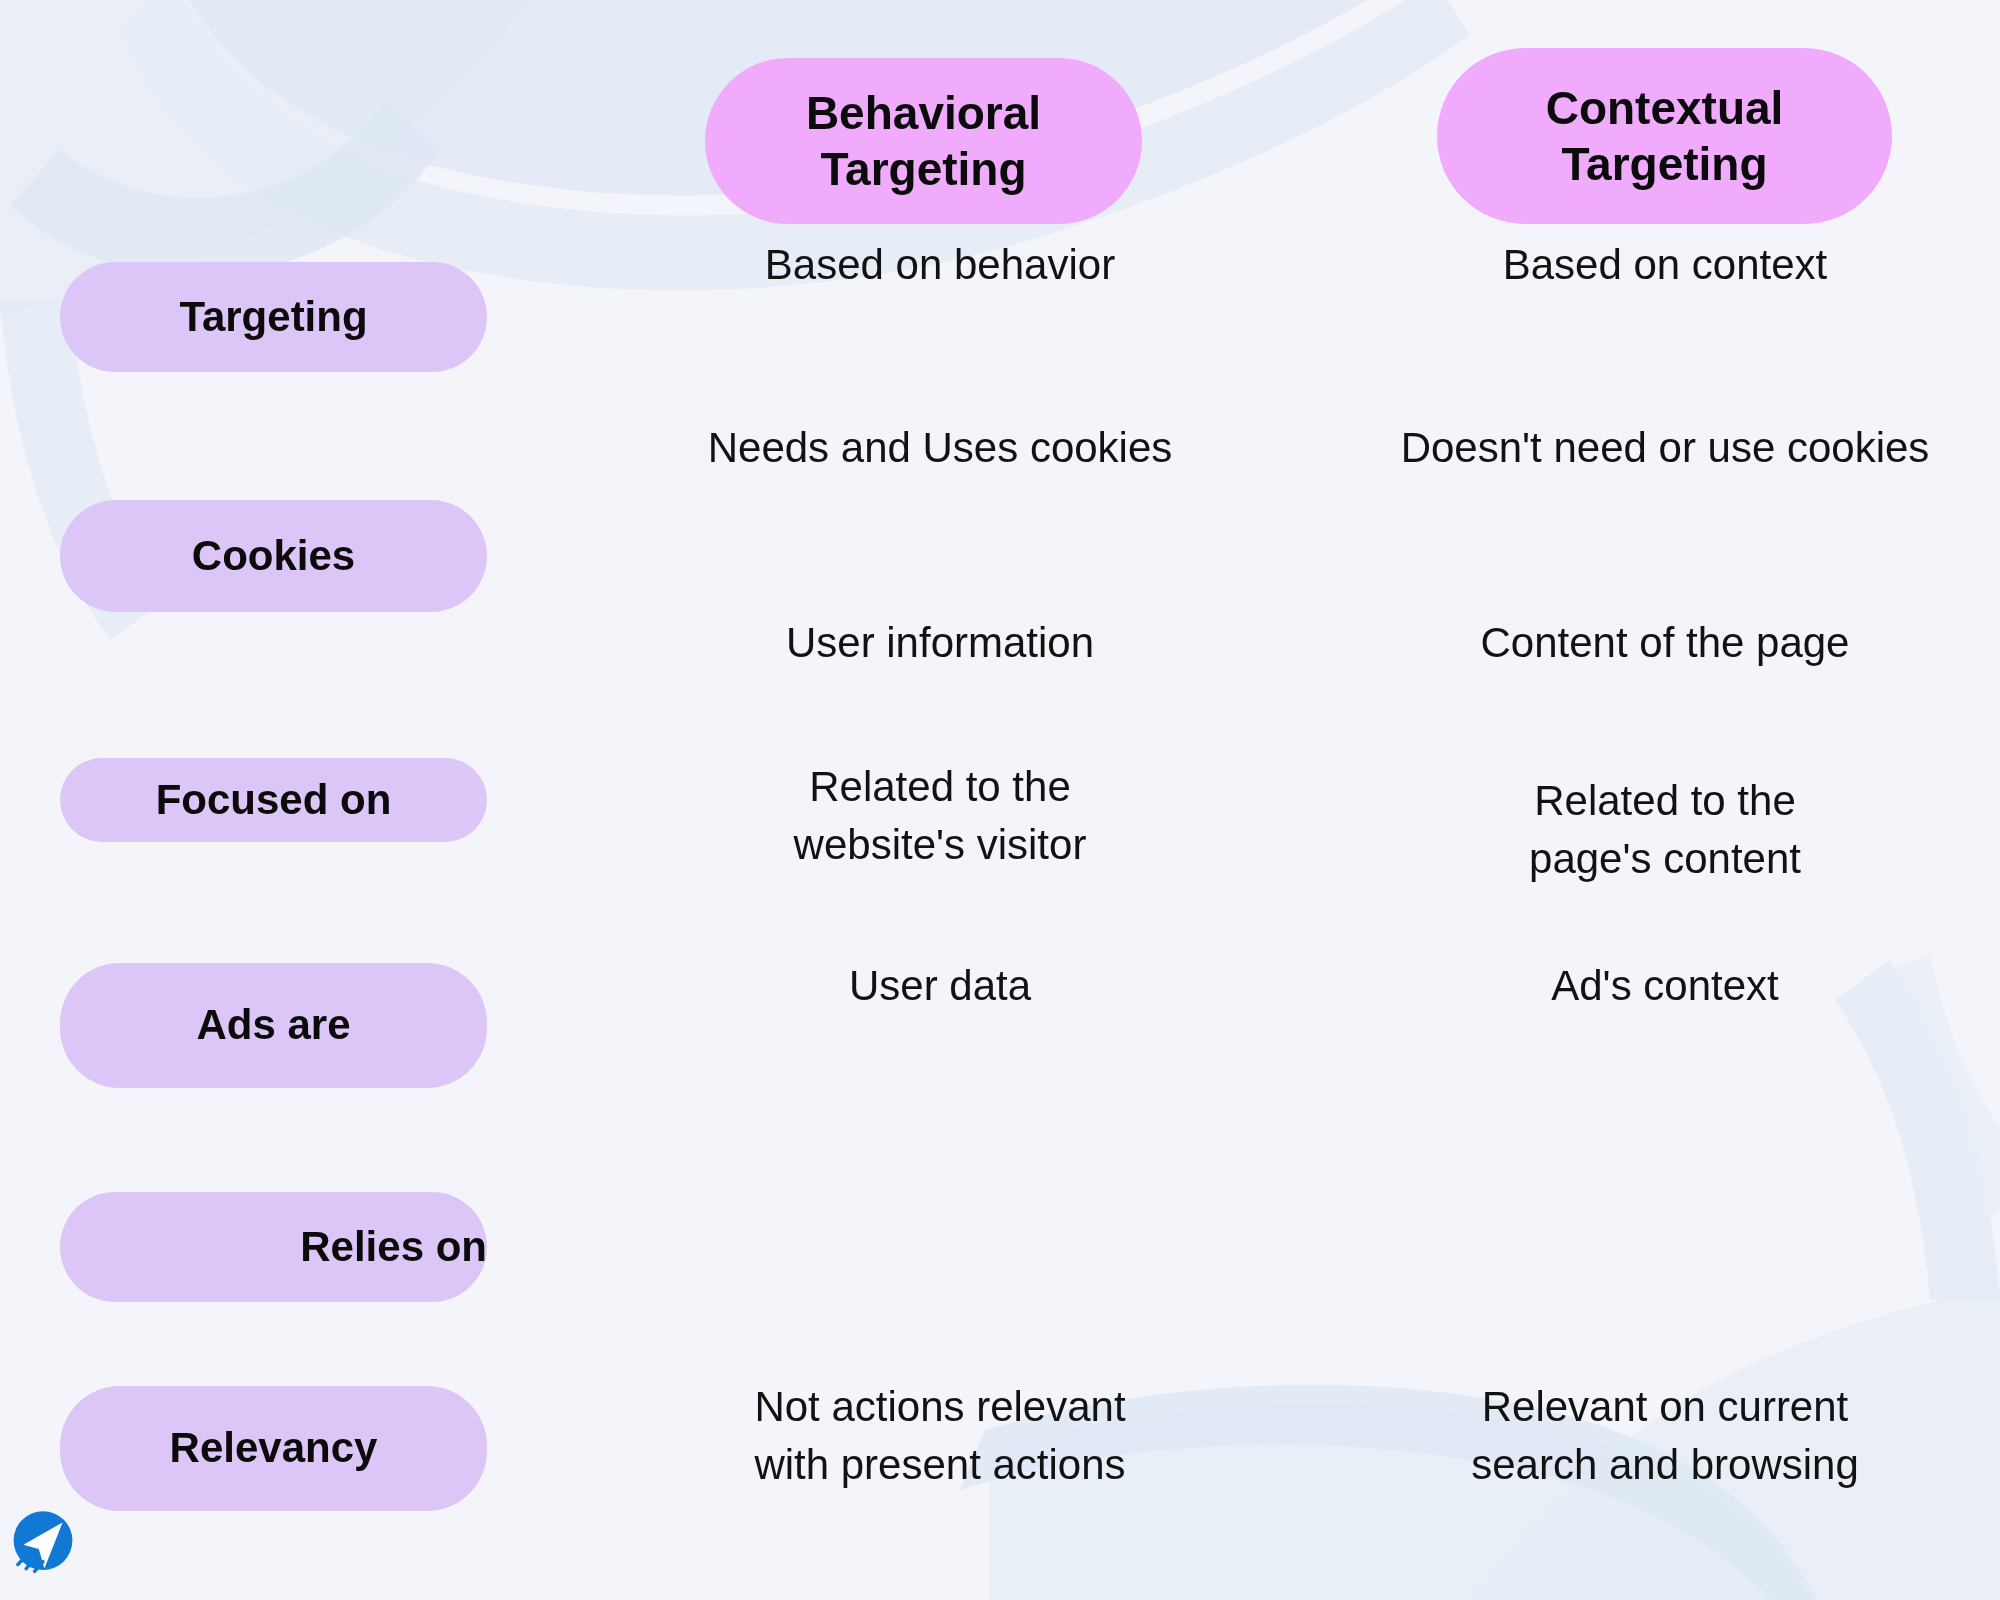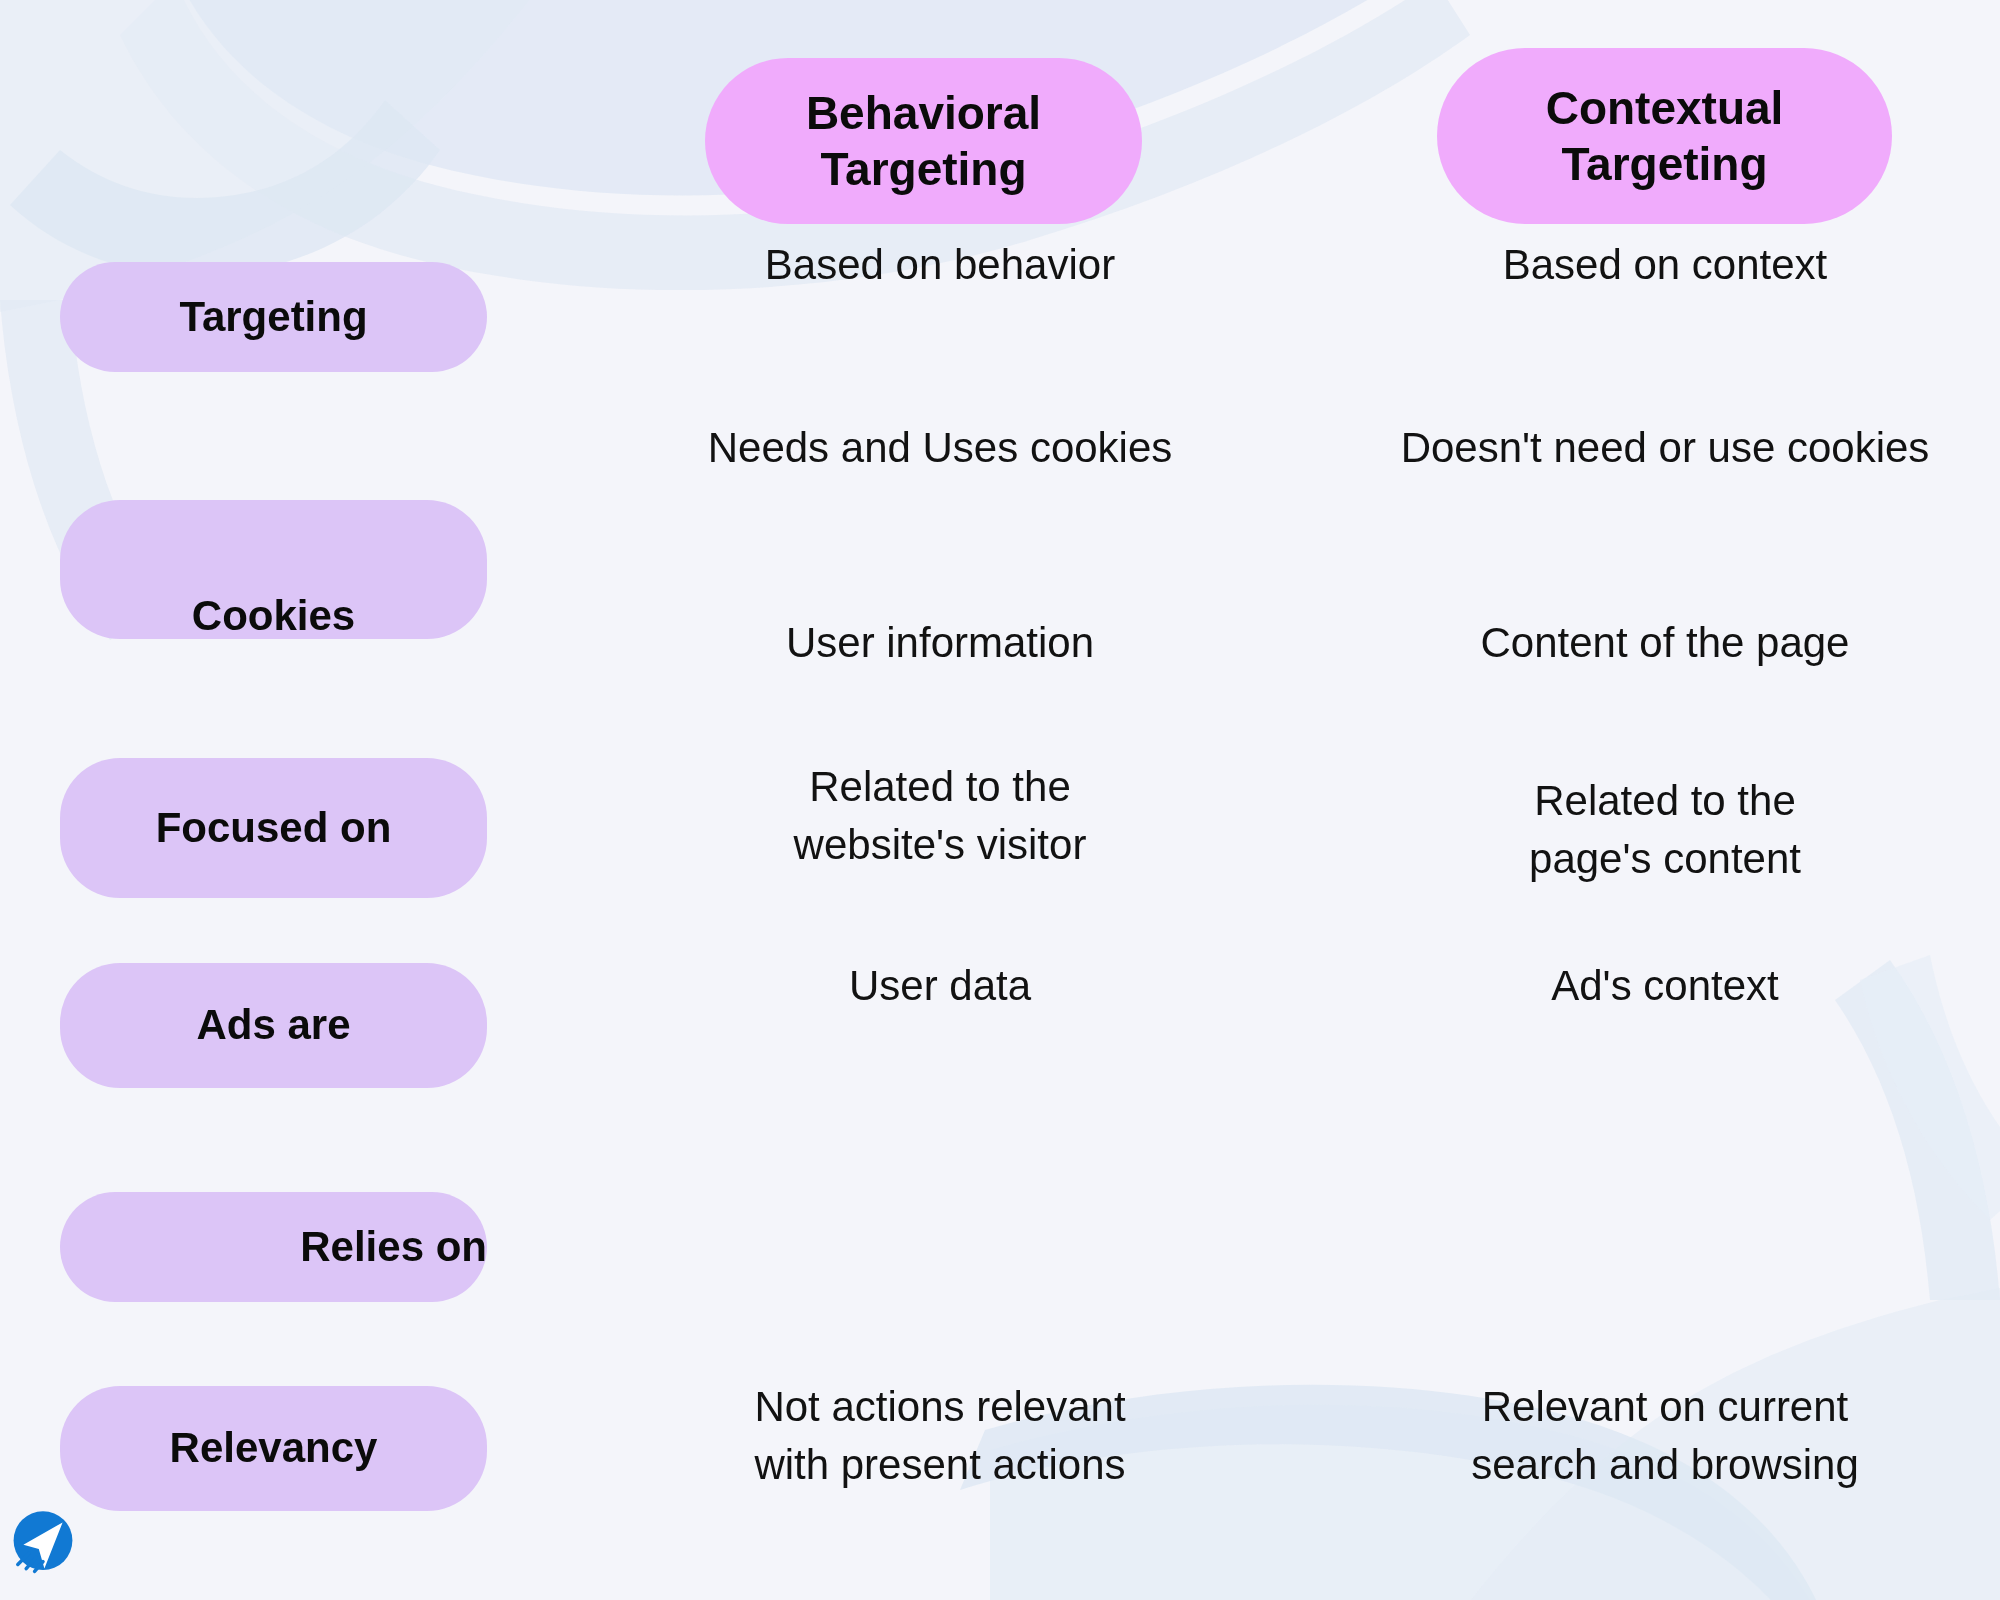--- a/index.html
+++ b/index.html
@@ -79,22 +79,22 @@
     display: flex;
     flex-direction: column;
     align-items: center;
     justify-content: center;
   }
   .cell-a { left: 560px;  width: 760px; }
   .cell-b { left: 1330px; width: 670px; }
 
   
   .r0 { top: 262px;  height: 110px; }
-  .r1 { top: 500px;  height: 139px; align-items: flex-end; }
-  .r2 { top: 758px;  height: 140px; }
+  .r1 { top: 500px;  height: 112px; }
+  .r2 { top: 758px;  height: 84px; }
   .r3 { top: 963px;  height: 125px; }
   .r4 { top: 1192px; height: 110px; justify-content: flex-end; }
   .r5 { top: 1386px; height: 125px; }
 
   .rc0 { top: 205px;  height: 120px; }
   .rc1 { top: 388px;  height: 120px; }
   .rc2 { top: 583px;  height: 120px; }
   .rc3 { top: 728px;  height: 175px; }
   .rc4 { top: 926px;  height: 120px; }
 

